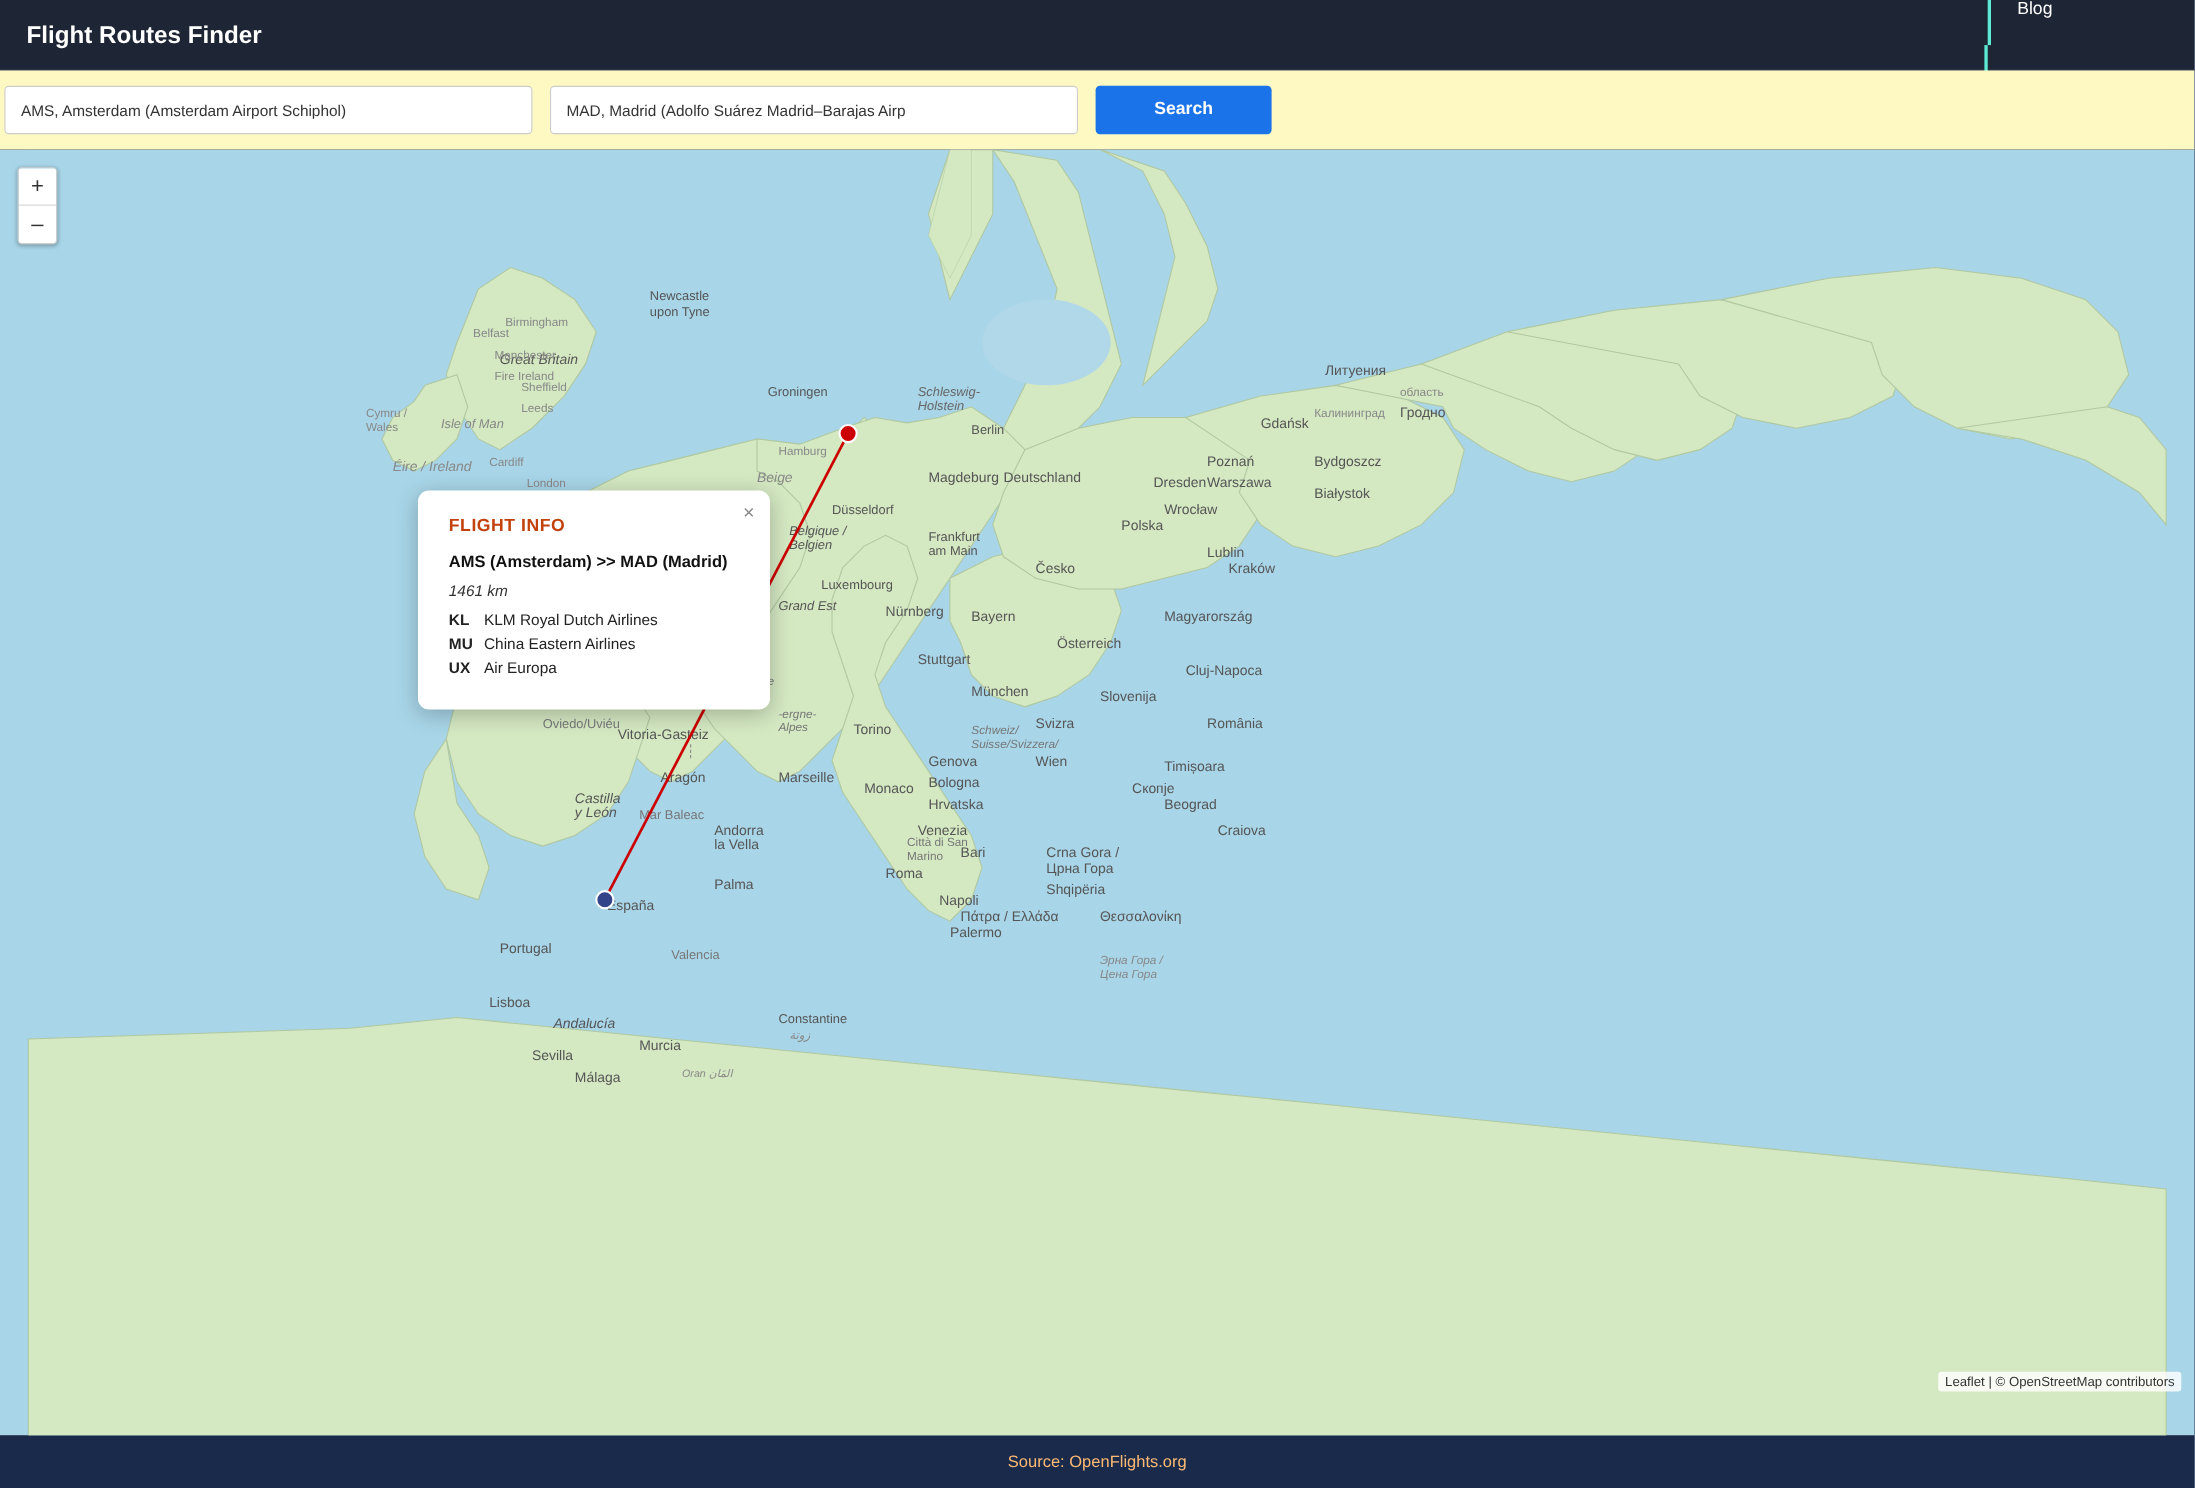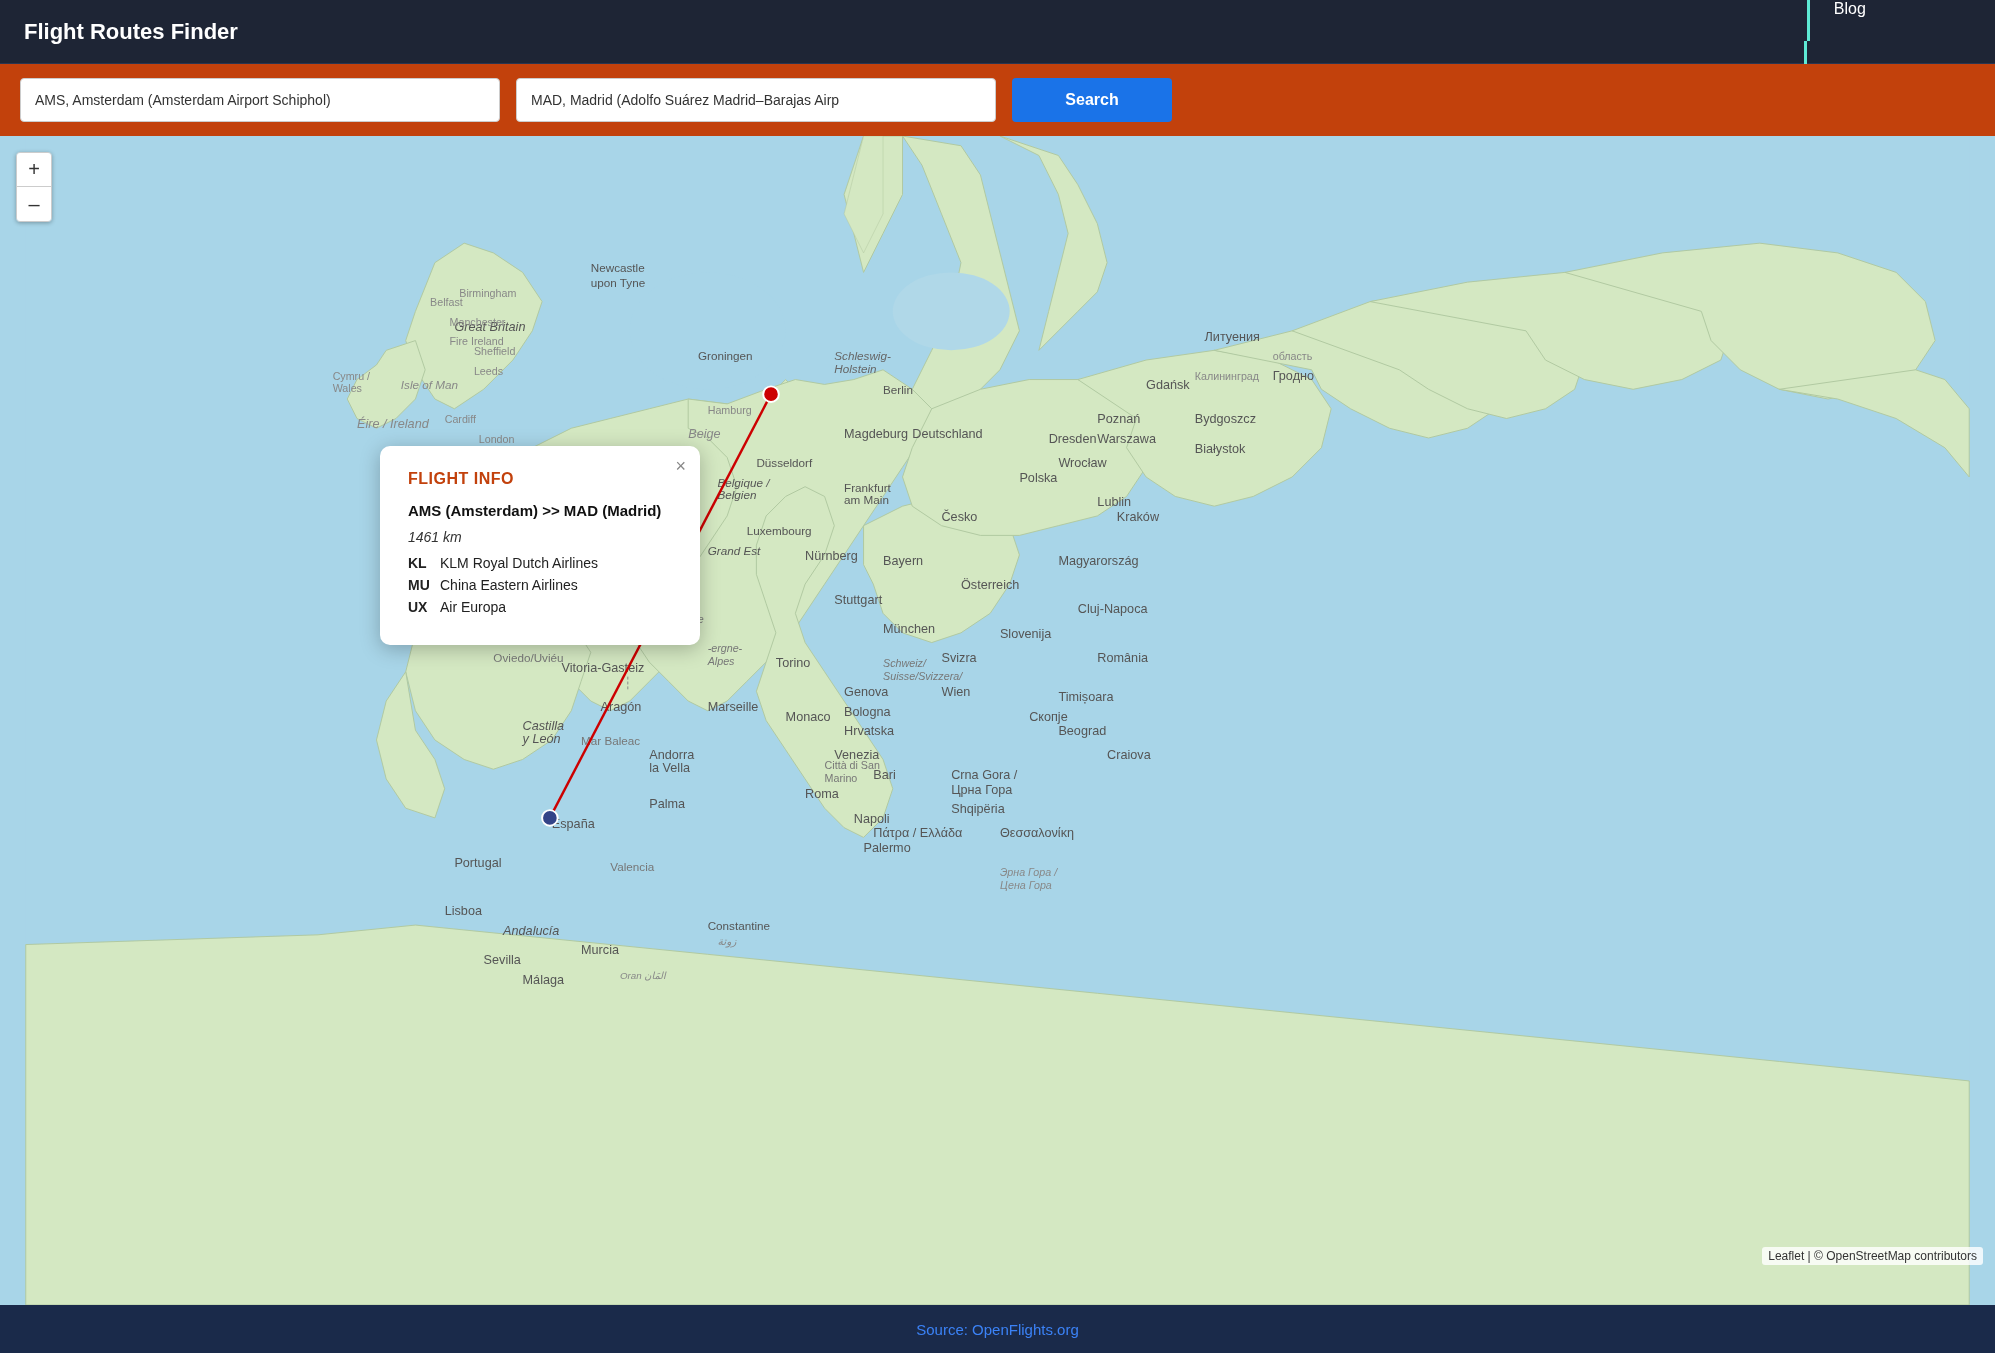--- a/index.html
+++ b/index.html
@@ -40,24 +40,24 @@
       padding: 0 24px;
       height: 64px;
       display: flex;
       align-items: center;
       border-left: 3px solid #5eead4;
       cursor: pointer;
     }
 
     
     #search-bar {
-      background: #c2410c;
-      display: flex;
-      align-items: center;
-      padding: 14px 20px;
+      background: #fef9c3;
+      display: flex;
+      align-items: center;
+      padding: 14px 4px;
       gap: 16px;
       flex-shrink: 0;
       height: 72px;
     }
     .search-input {
       background: #ffffff;
       border: 1px solid #ccc;
       border-radius: 4px;
       padding: 10px 14px;
       font-size: 14px;
@@ -191,21 +191,21 @@
       color: #333;
       background: rgba(255,255,255,0.8);
       padding: 2px 6px;
       border-radius: 3px;
       z-index: 10;
     }
 
     
     #footer {
       background: #1a2a4a;
-      color: #3b82f6;
+      color: #fdba74;
       text-align: center;
       padding: 14px;
       font-size: 15px;
       flex-shrink: 0;
       height: 48px;
       display: flex;
       align-items: center;
       justify-content: center;
     }
   </style>

